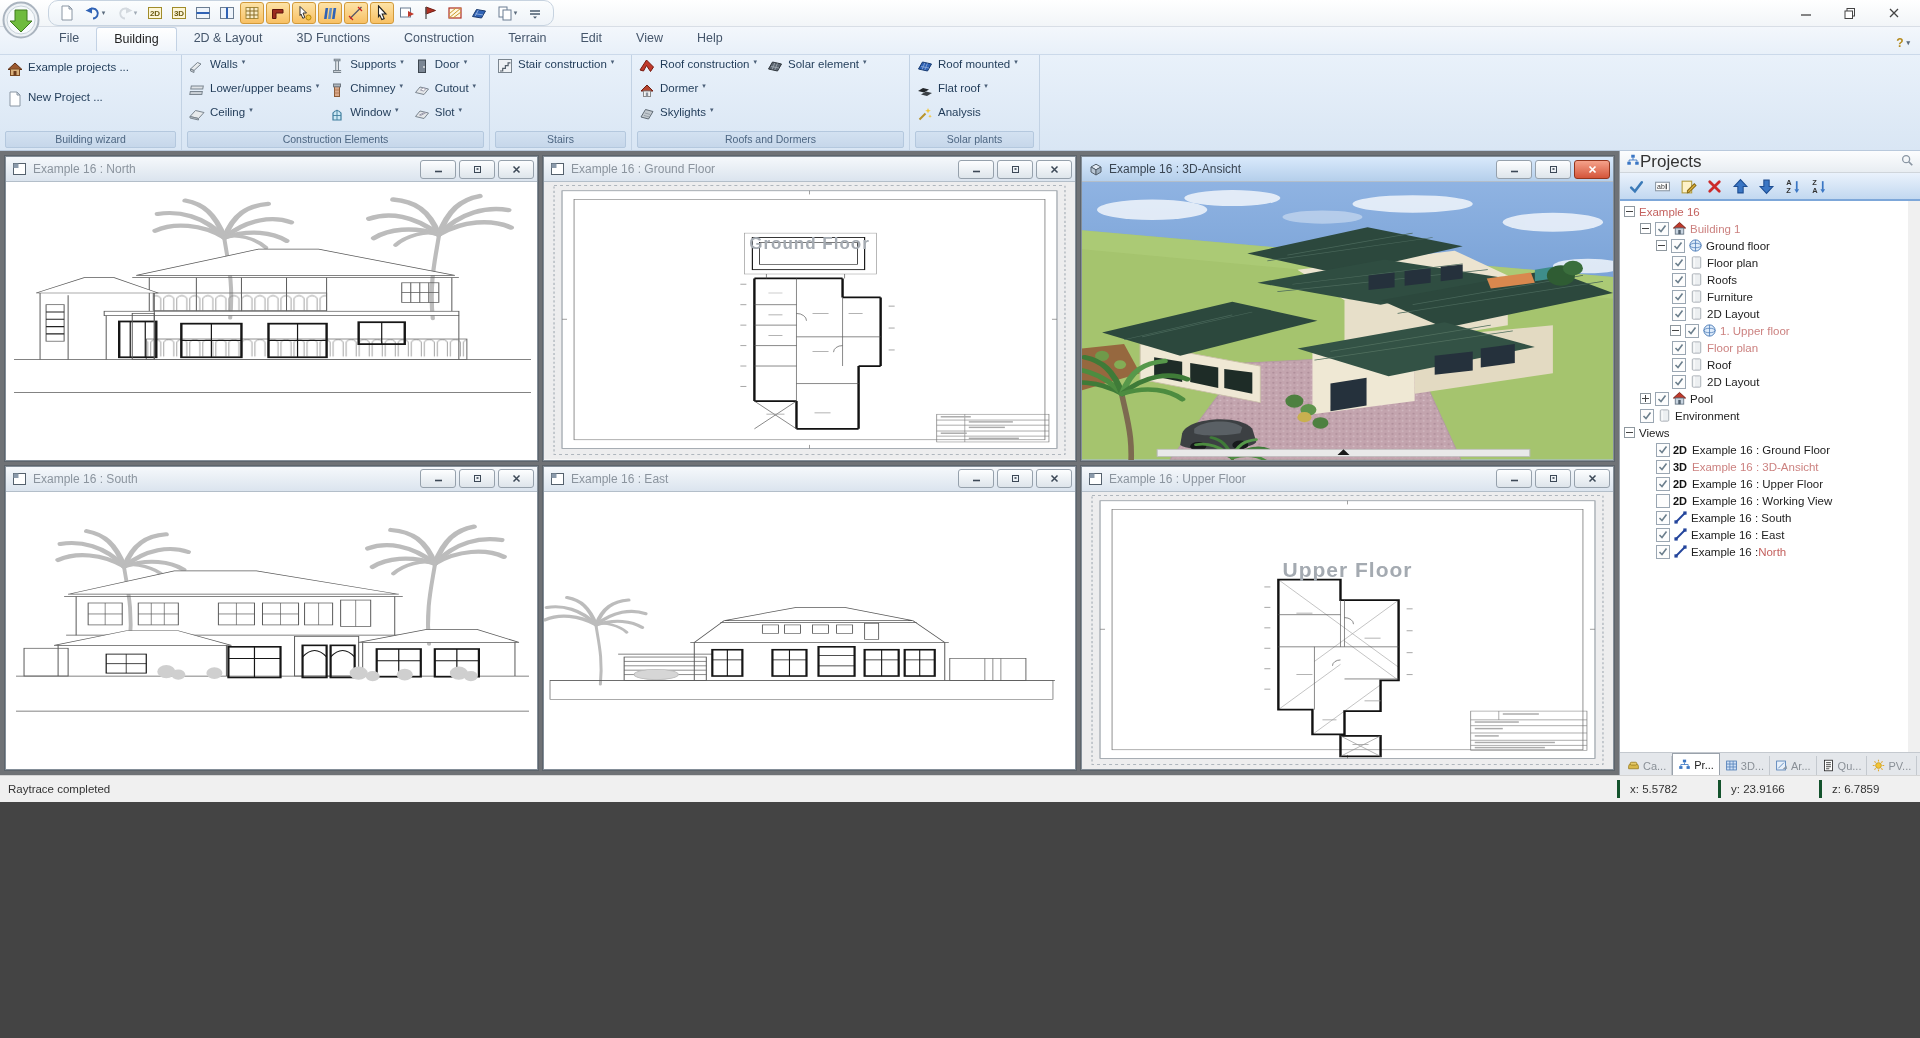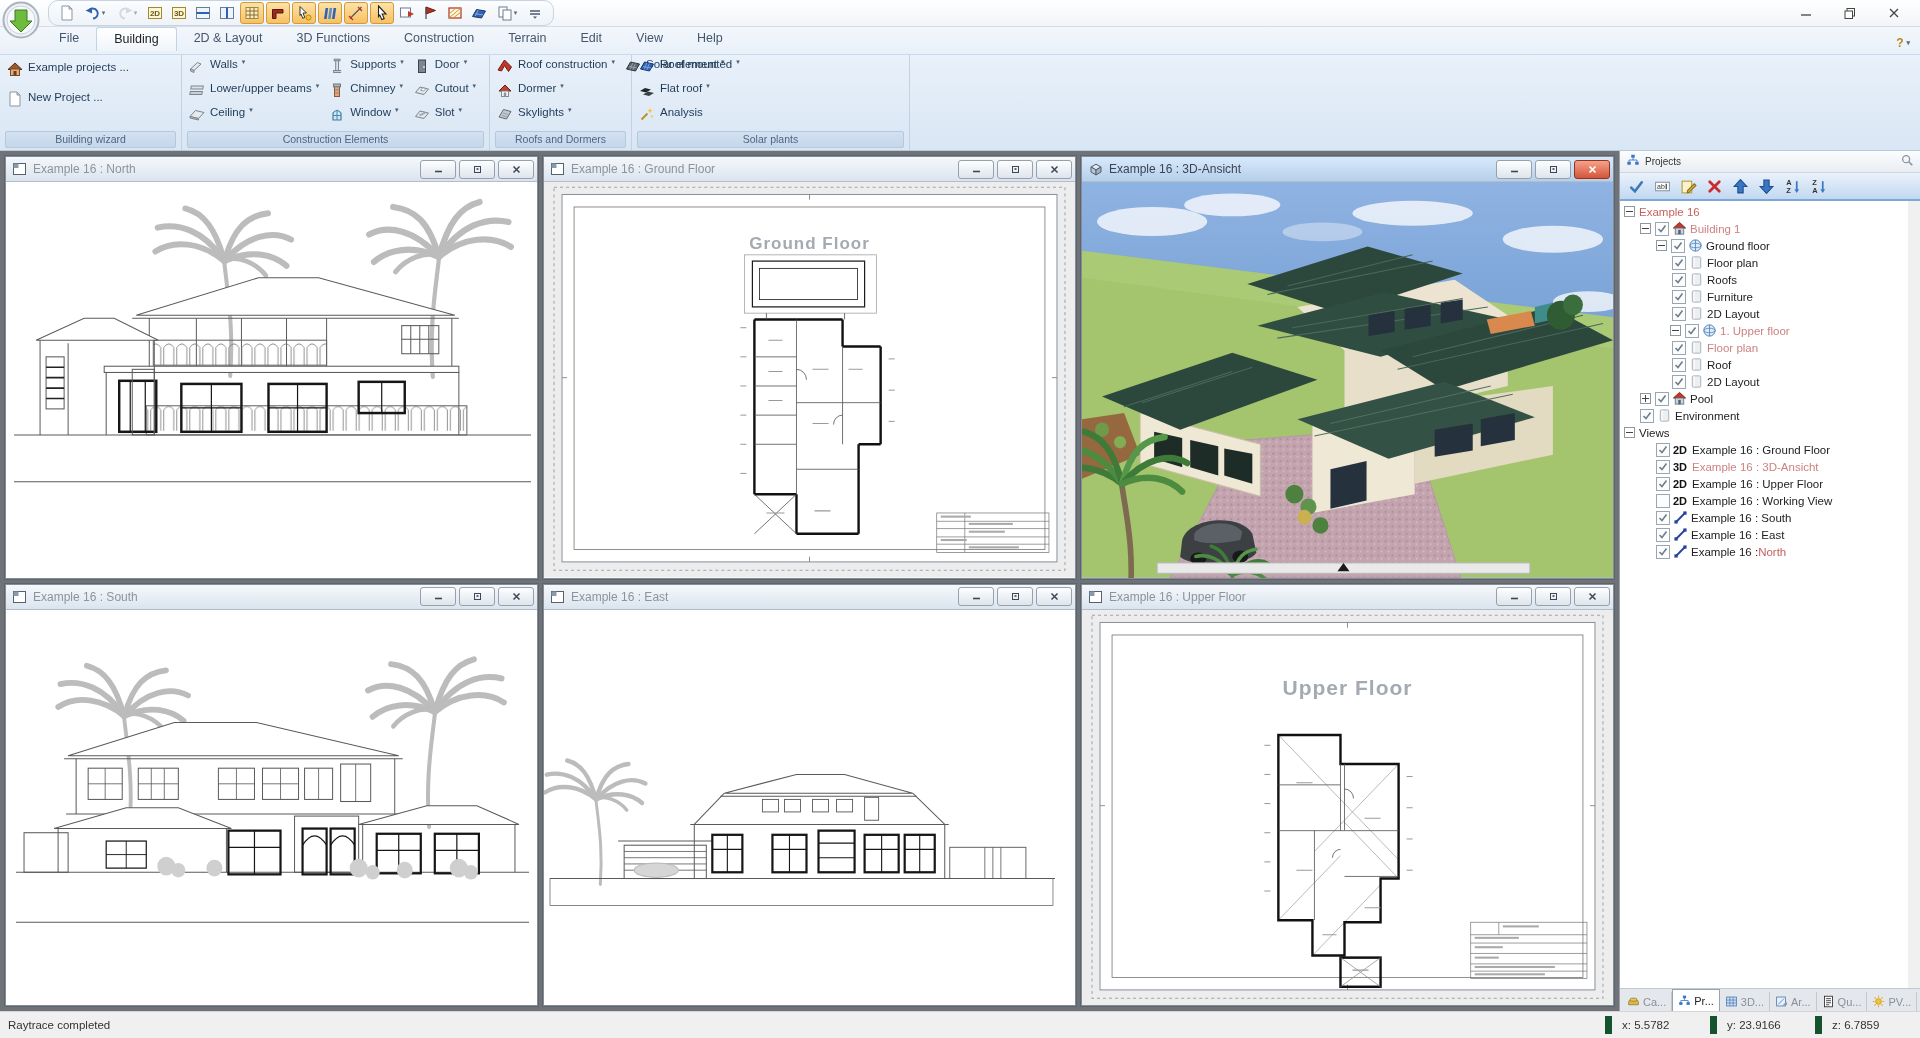--- a/index.html
+++ b/index.html
@@ -1,17 +1,17 @@
 <!DOCTYPE html>
 <html><head>
 <meta charset="utf-8">
 <style>
   html,body{margin:0;padding:0;background:#444;}
   body{width:1920px;height:1038px;overflow:hidden;font-family:"Liberation Sans",sans-serif;-webkit-font-smoothing:antialiased;}
-  .app{width:1920px;height:1038px;display:flex;flex-direction:column;background:#e4edf8;}
+  .app{width:1920px;height:802px;display:flex;flex-direction:column;background:#e4edf8;}
   
   .titlebar{height:26px;background:linear-gradient(#ffffff,#f2f5f8);border-bottom:1px solid #d8dee6;display:flex;align-items:center;position:relative;}
   .applogo{position:absolute;left:2px;top:1px;width:38px;height:38px;z-index:5;}
   .qat{display:flex;align-items:center;margin-left:48px;background:linear-gradient(#fbfdfe,#eef3f8);border:1px solid #c7d3e0;border-radius:10px;padding:1px 6px;height:22px;}
   .qbtn{width:22px;height:20px;display:flex;align-items:center;justify-content:center;border-radius:3px;margin:0 1px;position:relative;}
   .qbtn svg{width:16px;height:16px;}
   .qbtn.qactive{background:linear-gradient(#fde3a7,#f8c064);border:1px solid #d29a3a;}
   .qbtn.qdisabled{opacity:.55;}
   .qbtn .caret{font-size:7px;color:#5b6b7d;margin-left:1px;}
   .spacer{flex:1;}
@@ -56,42 +56,42 @@
   .wb.close-active{background:linear-gradient(#f5a28b,#d4553a);border-color:#93351d;}
   .wbody{flex:1;position:relative;background:#fff;min-height:0;overflow:hidden;}
   .wbody svg.art{width:100%;height:100%;display:block;}
   .sheet-title{position:absolute;left:0;width:100%;text-align:center;color:#a4aab1;font-weight:bold;letter-spacing:1px;pointer-events:none;}
   .sheet-title.ground{top:52px;font-size:17px;}
   .sheet-title.upper{top:66px;font-size:21px;}
   
   .sidepanel{width:300px;flex:none;background:#eef1f5;border-left:1px solid #9aa2ab;display:flex;flex-direction:column;}
   .phead{height:21px;display:flex;align-items:center;padding:0 6px;background:linear-gradient(#fcfdfe,#e8edf2);border-bottom:1px solid #cfd5db;}
   .phead svg{width:14px;height:14px;}
-  .phead .ptitle{font-size:10px;color:#333;margin-left:5px;flex:1;}
+  .phead .ptitle{font-size:17px;color:#333;flex:1;}
   .ptoolbar{height:26px;display:flex;align-items:center;padding:0 3px;background:linear-gradient(#eaf2fc,#c2d8f0);border-bottom:2px solid #7da7d9;}
   .ptbtn{width:26px;height:22px;display:flex;align-items:center;justify-content:center;}
   .ptbtn svg{width:17px;height:17px;}
   .ptree{flex:1;background:#fff;overflow:hidden;position:relative;padding-top:2px;border-right:12px solid #f0f0f0;}
   .trow{display:flex;align-items:center;height:17px;font-size:11.5px;color:#222;white-space:nowrap;}
   .texp{width:9px;height:9px;border:1px solid #8f989f;background:#fff;flex:none;position:relative;margin-right:4px;}
   .texp:before{content:"";position:absolute;left:1px;right:1px;top:3.5px;height:1px;background:#444;}
   .texp.plus:after{content:"";position:absolute;top:1px;bottom:1px;left:3.5px;width:1px;background:#444;}
   .tcheck{width:12px;height:12px;border:1px solid #9aa6b2;background:#fdfdfd;flex:none;margin-right:3px;display:flex;align-items:center;justify-content:center;}
   .tcheck svg{width:10px;height:10px;}
   .ticon{width:15px;height:15px;flex:none;margin-right:3px;}
   .ticon svg{width:15px;height:15px;}
   .tbadge{font-size:11px;font-weight:bold;color:#111;width:19px;flex:none;}
   .ptabs{height:22px;display:flex;align-items:flex-end;background:#e4e7eb;border-top:1px solid #c4c9cf;padding-left:2px;}
   .ptab{display:flex;align-items:center;height:19px;padding:0 5px;font-size:11px;color:#8a9097;border-right:1px solid #c4c9cf;justify-content:center;}
   .ptab svg{width:13px;height:13px;margin-right:3px;}
   .ptab.active{background:#fff;border:1px solid #9aa2ab;border-bottom:none;height:21px;color:#222;}
   
   .statusbar{height:26px;background:#f0f0f0;border-top:1px solid #d4d4d4;display:flex;align-items:center;font-size:11.5px;color:#333;}
   .sb-msg{padding-left:8px;flex:1;}
-  .sb-cell{width:88px;border-left:7px solid #14532d;height:18px;line-height:18px;padding-left:10px;flex:none;}
+  .sb-cell{width:88px;border-left:3px solid #14532d;height:18px;line-height:18px;padding-left:10px;flex:none;}
 </style>
 </head>
 <body>
 
 <div class="app">
 
   <div class="titlebar">
     <div class="applogo">
       <svg viewBox="0 0 38 38">
           <circle cx="19" cy="19" r="17.5" fill="#eef2f6" stroke="#aab4bf" stroke-width="2"></circle>
@@ -360,20 +360,35 @@
               <svg viewBox="0 0 16 16">
                 <polygon points="1.5,10.5 6,5 14.5,7 10,12.5" fill="#e3e6e9" stroke="#7a858f"></polygon>
                 <polygon points="5.5,9 10.5,6.4 11.8,6.7 6.8,9.4" fill="#fff" stroke="#99a"></polygon>
               </svg>
               <span class="rlabel">Slot</span>
               <span class="caret">▾</span>
             </div>
           </div>
         </div>
         <div class="rglabel">Construction Elements</div>
+      </div>
+      <div class="rgroup">
+        <div class="rcols">
+          <div class="rcol">
+            <div class="ritem">
+              <svg viewBox="0 0 16 16">
+                <rect x="1.5" y="1.5" width="13" height="13" fill="#eef1f4" stroke="#7a858f"></rect>
+                <path d="M3,13 h2.7 v-2.7 h2.7 v-2.7 h2.7 v-2.7 h2.4" fill="none" stroke="#55606b" stroke-width="1.2"></path>
+              </svg>
+              <span class="rlabel">Stair construction</span>
+              <span class="caret">▾</span>
+            </div>
+          </div>
+        </div>
+        <div class="rglabel">Stairs</div>
       </div>
       <div class="rgroup">
         <div class="rcols">
           <div class="rcol">
             <div class="ritem">
               <svg viewBox="0 0 16 16">
                 <polygon points="1,12 7.5,2 14.5,9 11.5,13.5 7.5,7.5 4.5,13" fill="#c0392b" stroke="#77190e"></polygon>
               </svg>
               <span class="rlabel">Roof construction</span>
               <span class="caret">▾</span>

